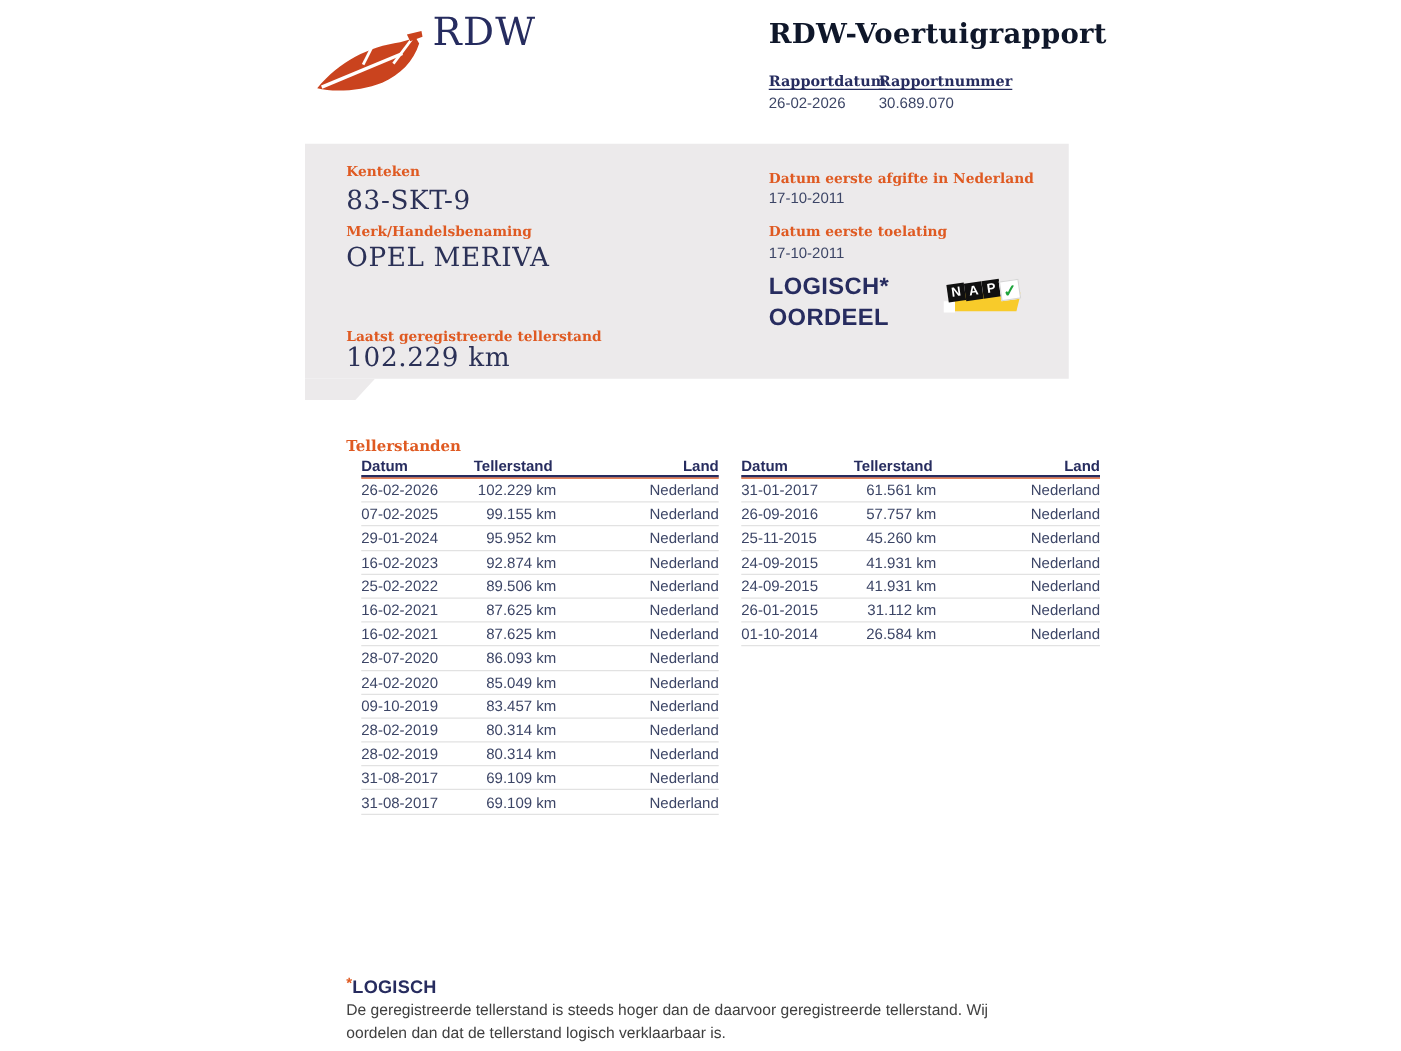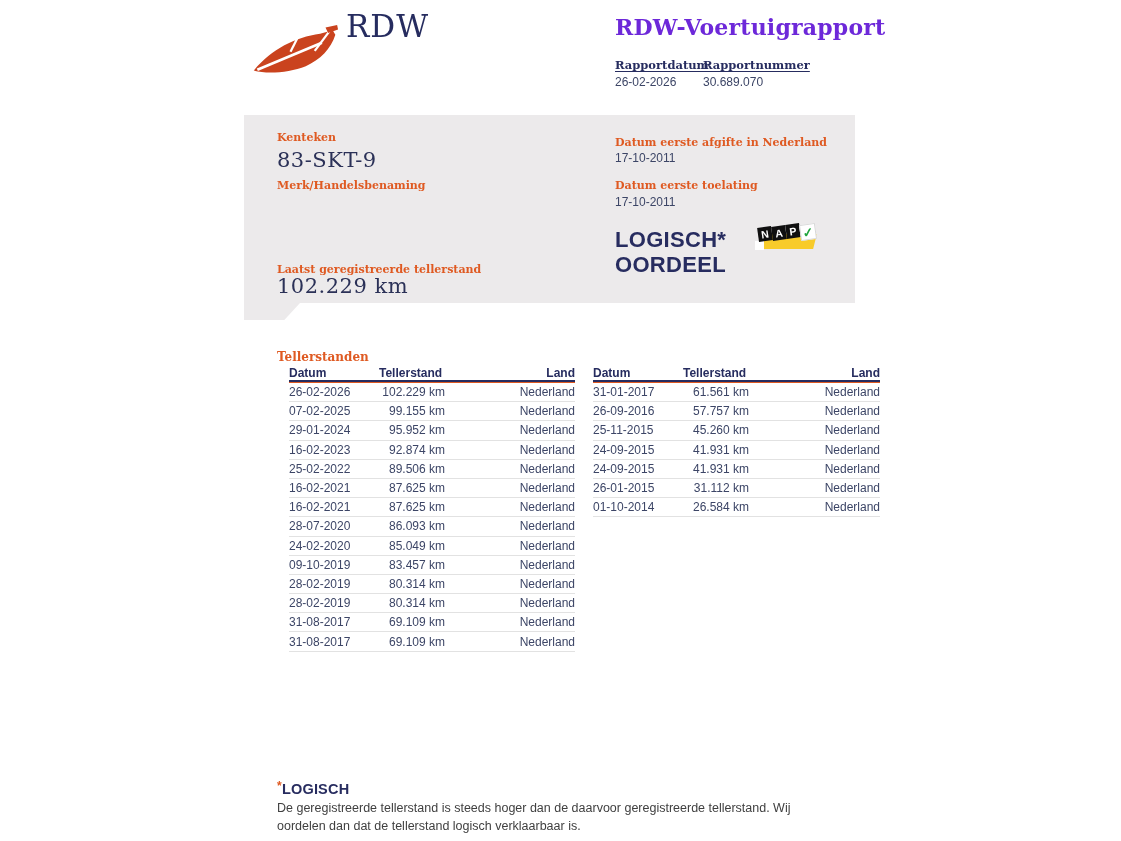--- a/index.html
+++ b/index.html
@@ -18,21 +18,21 @@
   
   .logo-svg { position: absolute; left: 250px; top: 24px; width: 90px; height: 52px; }
   .brand-word {
     position: absolute; left: 346px; top: 8px;
     font-family: "DejaVu Serif", serif;
     font-size: 31px; color: #262C5F; letter-spacing: 1px;
   }
   .report-title {
     position: absolute; left: 615px; top: 14px;
     font-family: "DejaVu Serif", serif; font-weight: 700;
-    font-size: 22px; color: #6d28d9; letter-spacing: 0.2px;
+    font-size: 22px; color: #0f172a; letter-spacing: 0.2px;
   }
   .meta-label {
     font-family: "DejaVu Serif", serif; font-weight: 700;
     font-size: 11.5px; color: #262C5F;
     text-decoration: underline; text-underline-offset: 2px;
   }
   .meta-value { font-size: 12px; color: #3C4566; }
 
   
   .panel {
@@ -54,23 +54,23 @@
     position: absolute;
     font-family: "DejaVu Serif", serif;
     font-size: 21px; color: #2B3157; letter-spacing: 0.5px;
     white-space: nowrap;
   }
   .small-value {
     position: absolute;
     font-size: 12px; color: #3C4566;
   }
   .verdict {
-    position: absolute; left: 371px; top: 112px;
+    position: absolute; left: 371px; top: 102px;
     font-family: "Liberation Sans", sans-serif; font-weight: 700;
-    font-size: 22px; line-height: 25px; color: #272C5F; letter-spacing: 0.3px;
+    font-size: 19px; line-height: 25px; color: #272C5F; letter-spacing: 0.3px;
   }
 
   
   .nap { position: absolute; left: 511px; top: 108px; width: 68px; height: 32px; }
   .nap-yellow {
     position: absolute; left: 4px; top: 11px; width: 56px; height: 15px;
     background: #F8CB2A; transform: skewX(-14deg);
   }
   .nap-white-notch { position: absolute; left: 0px; top: 18px; width: 9px; height: 9px; background: #ffffff; }
   .nap-tile {
@@ -141,20 +141,21 @@
 
   <div class="abs meta-label" style="left:615px; top:58px;">Rapportdatum</div>
   <div class="abs meta-label" style="left:703px; top:58px;">Rapportnummer</div>
   <div class="abs meta-value" style="left:615px; top:75px;">26-02-2026</div>
   <div class="abs meta-value" style="left:703px; top:75px;">30.689.070</div>
 
   <div class="panel">
     <div class="field-label" style="left:33px; top:16px;">Kenteken</div>
     <div class="big-value" style="left:33px; top:33px;">83-SKT-9</div>
     <div class="field-label" style="left:33px; top:64px;">Merk/Handelsbenaming</div>
+    <div class="big-value" style="left:33px; top:79px;">OPEL MERIVA</div>
     <div class="field-label" style="left:33px; top:148px;">Laatst geregistreerde tellerstand</div>
     <div class="big-value" style="left:33px; top:159px;">102.229 km</div>
 
     <div class="field-label" style="left:371px; top:21px;">Datum eerste afgifte in Nederland</div>
     <div class="small-value" style="left:371px; top:36px;">17-10-2011</div>
     <div class="field-label" style="left:371px; top:64px;">Datum eerste toelating</div>
     <div class="small-value" style="left:371px; top:80px;">17-10-2011</div>
 
     <div class="verdict">
       <div>LOGISCH*</div>

